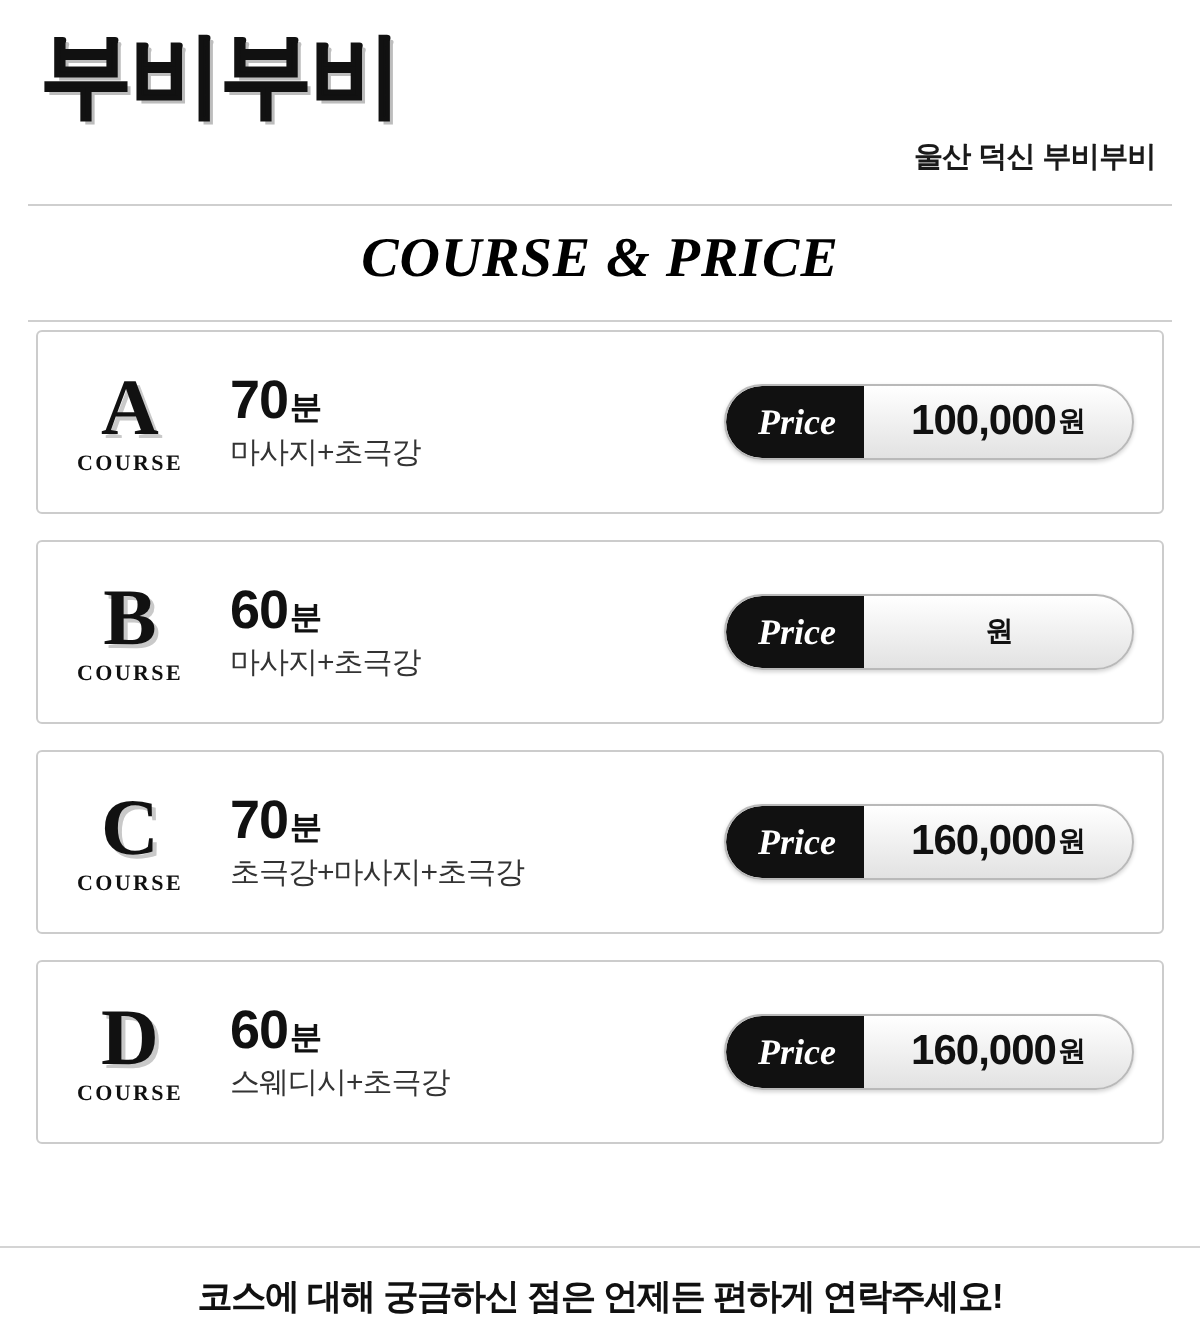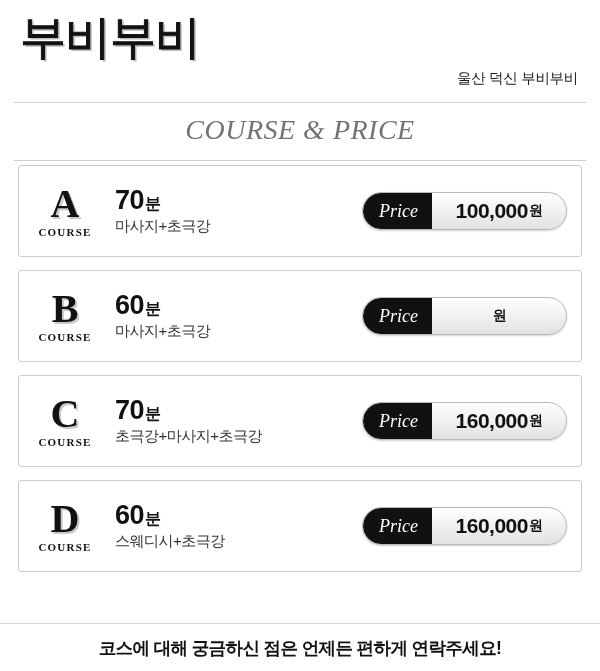--- a/index.html
+++ b/index.html
@@ -26,57 +26,57 @@
   .tagline {
     font-family: "Liberation Serif", serif;
     font-weight: bold;
     font-size: 11.5px;
     letter-spacing: 0.6px;
     color: #1a1a1a;
     margin: 2px 0 0 2px;
   }
   .logo {
     font-family: "Liberation Sans", sans-serif;
-    font-weight: normal;
+    font-weight: bold;
     font-size: 46px;
     letter-spacing: -1px;
     line-height: 1;
     margin: 4px 0 0 0;
     color: #111111;
     -webkit-text-stroke: 1px #111;
     text-shadow: 2px 2px 0 #bdbdbd;
   }
   .branch {
     position: absolute;
     right: 22px;
     bottom: 10px;
     font-size: 14.5px;
-    font-weight: normal;
+    font-weight: bold;
     color: #1a1a1a;
     letter-spacing: -0.3px;
   }
 
   .rule {
     height: 1px;
     background: #cfcfcf;
     margin: 4px 14px 0 14px;
   }
 
   
   .title-wrap {
     text-align: center;
     padding: 11px 0 10px 0;
   }
   .title {
     font-family: "Liberation Serif", serif;
-    font-weight: normal;
+    font-weight: bold;
     font-style: italic;
     font-size: 28px;
     letter-spacing: 0.5px;
-    color: #737373;
+    color: #000000;
   }
 
   
   .cards {
     padding: 4px 18px 0 18px;
   }
   .card {
     border: 1px solid #cccccc;
     border-radius: 3px;
     height: 92px;
@@ -140,21 +140,21 @@
     overflow: hidden;
     background: linear-gradient(#ffffff, #e2e2e2);
     border: 1px solid #b9b9b9;
     box-shadow: 0 1px 2px rgba(0,0,0,0.18);
   }
   .price-tag {
     background: #111111;
     color: #ffffff;
     font-family: "Liberation Serif", serif;
     font-style: italic;
-    font-weight: normal;
+    font-weight: bold;
     font-size: 18px;
     display: flex;
     align-items: center;
     justify-content: center;
     padding: 0 14px 0 16px;
     border-radius: 19px 0 0 19px;
   }
   .price-amount {
     flex: 1 1 auto;
     display: flex;

